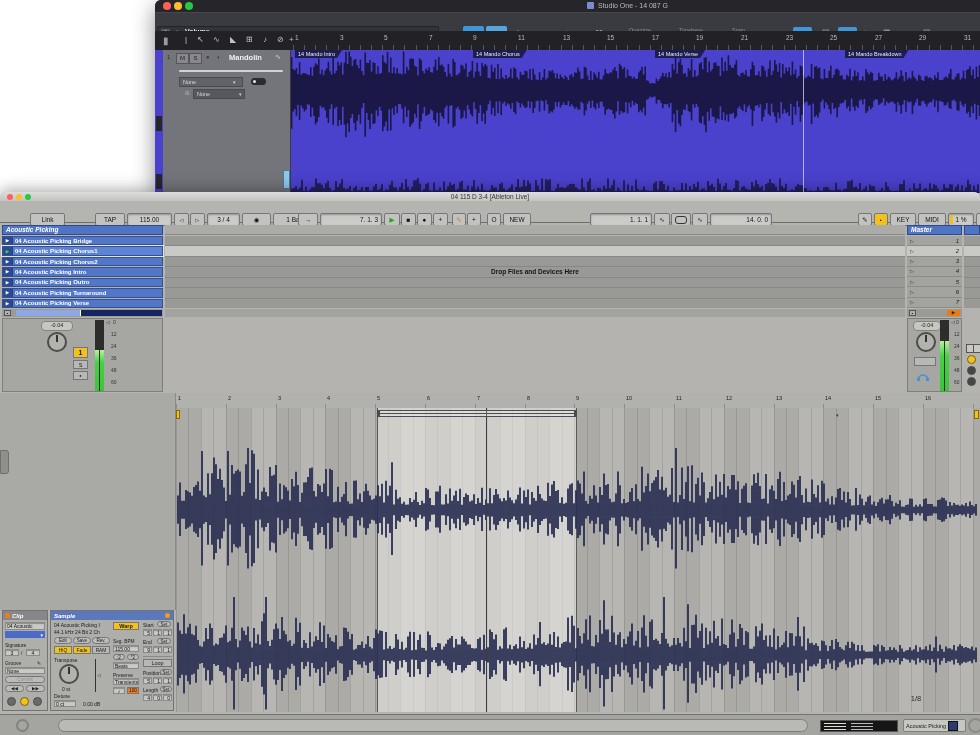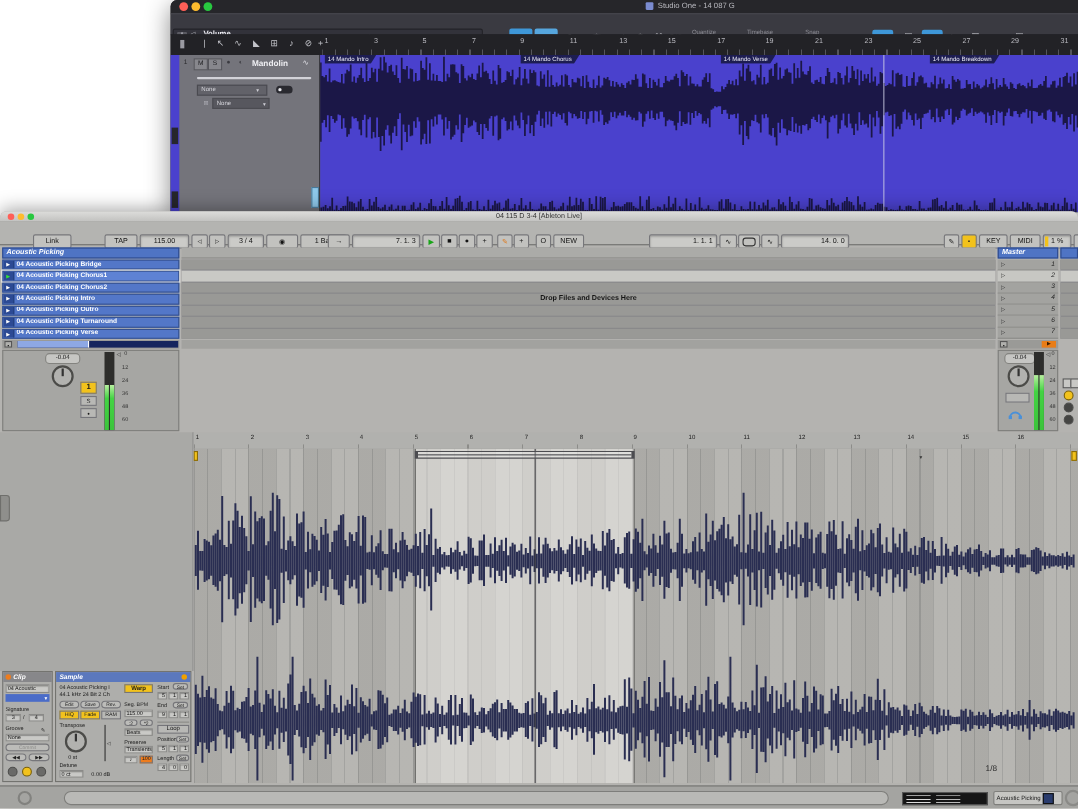--- a/index.html
+++ b/index.html
@@ -397,21 +397,21 @@
   <div class="a" style="left:176px;top:216px;width:804px;height:304px;background:#b3b2ae;overflow:hidden">
     <div class="a" style="left:0;top:0;width:100%;height:100%;background:repeating-linear-gradient(90deg,rgba(0,0,0,.045) 0 24.9px,rgba(255,255,255,.05) 24.9px 49.8px),repeating-linear-gradient(90deg,#9e9e9b 0 1px,transparent 1px 12.45px)"></div>
     <div class="a" style="left:201px;top:0;width:200px;height:100%;background:rgba(243,242,238,.5);border-left:1px solid #5a5a58;border-right:1px solid #5a5a58;box-sizing:border-box"></div>
     <svg class="a" style="left:0;top:0" width="804" height="304">
       <path id="abwavepath" fill="none" stroke="#2a2e52" stroke-width="1.8" d="M2 87.5V115.7M4 74.4V128.1M6 92.8V110.7M8 92.8V110.8M10 81.9V121.0M12 83.3V119.7M14 84.5V118.6M16 87.7V115.5M18 78.9V123.8M20 77.1V125.5M22 73.5V129.0M24 82.7V120.3M26 43.0V157.6M28 87.5V115.7M30 89.2V114.1M32 65.3V136.7M34 86.3V116.9M36 65.2V136.7M38 49.4V151.6M40 56.3V145.1M42 71.0V131.3M44 60.8V140.8M46 71.9V130.4M48 79.6V123.2M50 93.0V110.6M52 43.1V157.5M54 86.7V116.5M56 57.0V144.4M58 65.8V136.2M60 62.9V138.9M62 61.4V140.3M64 63.4V138.4M66 87.7V115.5M68 84.0V119.0M70 56.3V145.1M72 40.0V160.4M74 75.0V127.5M76 42.2V158.3M78 45.7V155.1M80 90.8V112.6M82 61.5V140.2M84 92.0V111.6M86 83.4V119.6M88 79.6V123.2M90 84.1V118.9M92 88.3V115.0M94 58.9V142.6M96 67.8V134.3M98 66.7V135.3M100 57.0V144.5M102 93.8V109.8M104 75.5V127.0M106 91.3V112.2M108 77.2V125.5M110 79.3V123.5M112 82.6V120.3M114 92.4V111.1M116 71.1V131.2M118 78.2V124.5M120 63.8V138.0M122 76.9V125.7M124 93.9V109.7M126 84.7V118.3M128 74.5V128.0M130 74.3V128.1M132 69.0V133.2M134 60.3V141.3M136 59.5V142.1M138 83.0V120.0M140 88.5V114.8M142 75.9V126.7M144 77.6V125.1M146 83.9V119.1M148 75.6V126.9M150 61.0V140.7M152 88.2V115.1M154 60.7V140.9M156 62.0V139.7M158 94.3V109.3M160 93.6V110.0M162 78.7V124.0M164 94.0V109.6M166 88.7V114.6M168 85.9V117.3M170 74.1V128.3M172 93.2V110.4M174 95.7V108.0M176 95.6V108.2M178 72.7V129.6M180 72.6V129.7M182 91.3V112.2M184 85.5V117.6M186 94.1V109.5M188 83.3V119.7M190 75.7V126.8M192 82.7V120.3M194 87.4V115.8M196 91.7V111.8M198 90.8V112.6M200 87.6V115.7M202 77.3V125.3M204 88.3V115.0M206 75.7V126.8M208 94.5V109.2M210 72.8V129.6M212 87.4V115.8M214 77.7V125.0M216 54.2V147.1M218 96.5V107.3M220 81.8V121.1M222 90.8V112.7M224 89.3V114.1M226 95.8V108.0M228 93.8V109.8M230 96.8V107.0M232 96.5V107.3M234 89.9V113.5M236 94.1V109.5M238 91.7V111.8M240 84.1V119.0M242 93.9V109.7M244 97.0V106.8M246 92.7V110.8M248 95.3V108.4M250 80.0V122.8M252 81.4V121.5M254 89.9V113.5M256 97.1V106.7M258 97.3V106.6M260 83.4V119.6M262 83.4V119.6M264 77.8V124.8M266 96.5V107.3M268 96.6V107.2M270 86.2V117.0M272 95.4V108.3M274 80.5V122.3M276 92.8V110.8M278 87.6V115.6M280 82.7V120.2M282 92.9V110.7M284 80.8V122.0M286 96.7V107.1M288 88.9V114.5M290 85.5V117.7M292 87.0V116.2M294 93.6V110.0M296 92.4V111.1M298 86.3V116.9M300 96.1V107.7M302 90.1V113.3M304 94.8V108.9M306 79.7V123.1M308 97.0V106.8M310 91.4V112.1M312 95.3V108.5M314 80.3V122.5M316 95.2V108.5M318 86.9V116.4M320 80.9V121.9M322 86.3V116.9M324 90.5V112.9M326 93.2V110.4M328 90.1V113.3M330 92.4V111.1M332 82.4V120.6M334 89.4V114.0M336 92.3V111.3M338 95.3V108.4M340 91.6V111.9M342 86.7V116.5M344 79.4V123.4M346 95.6V108.2M348 82.5V120.4M350 89.1V114.2M352 81.5V121.4M354 96.6V107.2M356 83.9V119.1M358 89.9V113.5M360 92.7V110.9M362 77.8V124.9M364 86.0V117.1M366 90.6V112.9M368 92.6V110.9M370 93.0V110.6M372 74.8V127.7M374 87.9V115.4M376 76.4V126.2M378 73.0V129.4M380 82.9V120.1M382 82.0V120.9M384 95.1V108.6M386 89.3V114.1M388 95.7V108.0M390 94.8V108.9M392 80.5V122.4M394 76.5V126.1M396 75.2V127.3M398 95.3V108.4M400 82.2V120.7M402 72.4V130.0M404 75.4V127.2M406 85.4V117.7M408 63.5V138.3M410 93.1V110.5M412 95.8V108.0M414 87.8V115.5M416 90.7V112.8M418 77.3V125.3M420 87.6V115.7M422 94.4V109.3M424 79.0V123.8M426 86.9V116.3M428 65.5V136.4M430 77.0V125.6M432 76.0V126.5M434 90.8V112.6M436 94.2V109.4M438 93.8V109.8M440 85.5V117.7M442 63.5V138.3M444 77.2V125.4M446 95.2V108.6M448 91.0V112.4M450 95.0V108.7M452 94.1V109.5M454 84.0V119.1M456 80.1V122.7M458 93.3V110.3M460 76.2V126.3M462 91.1V112.4M464 93.3V110.3M466 58.8V142.7M468 84.4V118.7M470 78.0V124.7M472 65.5V136.5M474 83.2V119.8M476 75.0V127.5M478 72.6V129.8M480 69.0V133.1M482 62.1V139.6M484 81.4V121.5M486 68.7V133.4M488 82.2V120.7M490 79.8V123.0M492 88.8V114.5M494 86.8V116.4M496 60.0V141.6M498 94.0V109.6M500 40.0V160.4M502 94.6V109.1M504 87.1V116.2M506 59.6V141.9M508 91.0V112.5M510 74.0V128.4M512 58.2V143.3M514 93.3V110.3M516 57.2V144.3M518 94.4V109.2M520 76.1V126.5M522 69.7V132.5M524 87.5V115.7M526 64.6V137.3M528 74.3V128.1M530 94.5V109.1M532 90.3V113.1M534 84.0V119.0M536 78.2V124.5M538 91.2V112.3M540 66.6V135.4M542 88.7V114.6M544 73.7V128.7M546 86.8V116.4M548 66.0V136.0M550 89.4V114.0M552 78.0V124.7M554 81.2V121.6M556 66.9V135.1M558 67.1V134.9M560 81.8V121.1M562 73.3V129.1M564 94.9V108.8M566 80.7V122.1M568 77.7V124.9M570 75.3V127.2M572 94.4V109.2M574 95.1V108.6M576 77.4V125.3M578 66.2V135.8M580 75.0V127.5M582 64.7V137.2M584 78.1V124.5M586 91.1V112.4M588 90.6V112.8M590 65.9V136.0M592 95.4V108.4M594 81.3V121.6M596 77.6V125.0M598 82.8V120.2M600 90.9V112.5M602 70.9V131.4M604 63.7V138.1M606 93.1V110.5M608 74.0V128.4M610 91.9V111.6M612 87.6V115.6M614 86.1V117.1M616 73.5V128.9M618 76.8V125.9M620 89.6V113.8M622 72.0V130.3M624 68.0V134.1M626 87.0V116.2M628 94.8V108.9M630 80.5V122.3M632 93.7V109.9M634 94.2V109.4M636 71.5V130.8M638 86.1V117.0M640 89.4V114.0M642 77.2V125.4M644 94.4V109.3M646 72.7V129.7M648 75.4V127.1M650 93.4V110.2M652 90.5V112.9M654 96.4V107.4M656 88.2V115.1M658 96.5V107.3M660 89.5V113.9M662 81.1V121.8M664 80.1V122.7M666 91.9V111.6M668 83.6V119.4M670 94.6V109.1M672 83.9V119.2M674 91.0V112.5M676 97.5V106.4M678 97.2V106.6M680 80.1V122.7M682 96.9V106.9M684 86.4V116.8M686 90.8V112.7M688 97.2V106.6M690 93.7V109.9M692 88.8V114.5M694 87.4V115.9M696 96.4V107.4M698 93.4V110.2M700 98.0V105.8M702 94.2V109.5M704 91.3V112.2M706 89.8V113.6M708 95.6V108.2M710 91.5V112.0M712 91.2V112.2M714 87.1V116.2M716 92.9V110.7M718 98.2V105.7M720 94.8V108.9M722 96.0V107.8M724 92.2V111.4M726 98.6V105.3M728 98.7V105.3M730 97.0V106.8M732 96.6V107.2M734 90.6V112.9M736 90.7V112.7M738 98.7V105.2M740 96.8V107.0M742 98.6V105.3M744 96.3V107.5M746 98.6V105.3M748 91.1V112.4M750 90.2V113.2M752 95.9V107.9M754 96.0V107.8M756 96.1V107.6M758 98.6V105.3M760 98.5V105.4M762 92.1V111.4M764 91.6V111.9M766 89.4V114.0M768 90.1V113.3M770 92.5V111.1M772 97.9V106.0M774 94.1V109.6M776 97.5V106.3M778 95.1V108.6M780 96.8V107.0M782 96.7V107.1M784 97.7V106.1M786 96.5V107.3M788 97.4V106.4M790 94.9V108.8M792 98.2V105.7M794 93.6V110.0M796 96.9V106.9M798 98.3V105.6M800 96.0V107.8M2 214.6V277.5M4 222.6V270.1M6 226.1V266.8M8 206.3V285.4M10 225.6V267.2M12 219.3V273.2M14 215.8V276.4M16 226.0V266.8M18 227.2V265.7M20 217.7V274.7M22 231.9V261.3M24 237.8V255.8M26 238.7V255.0M28 233.5V259.8M30 220.1V272.4M32 230.9V262.3M34 215.4V276.8M36 219.9V272.6M38 237.6V255.9M40 235.4V258.0M42 236.6V256.9M44 230.0V263.1M46 229.4V263.7M48 225.6V267.2M50 217.5V274.8M52 234.3V259.1M54 232.8V260.4M56 219.7V272.8M58 189.0V301.6M60 230.9V262.3M62 239.2V254.5M64 232.5V260.7M66 219.6V272.9M68 222.8V269.9M70 227.0V266.0M72 218.5V273.9M74 233.6V259.7M76 239.5V254.1M78 219.9V272.6M80 235.3V258.2M82 226.4V266.5M84 236.4V257.1M86 213.3V278.8M88 205.2V286.5M90 189.0V301.6M92 233.0V260.2M94 238.0V255.6M96 231.7V261.5M98 221.2V271.4M100 215.4V276.8M102 220.5V272.0M104 231.1V262.0M106 208.9V283.0M108 222.7V270.0M110 226.2V266.7M112 233.6V259.8M114 232.3V260.9M116 237.9V255.7M118 235.7V257.7M120 209.8V282.1M122 223.9V268.9M124 214.7V277.5M126 239.8V253.9M128 232.1V261.1M130 235.1V258.3M132 239.9V253.8M134 224.2V268.6M136 238.6V255.0M138 233.4V259.9M140 228.2V264.8M142 231.9V261.3M144 214.3V277.9M146 234.1V259.3M148 217.4V274.9M150 240.0V253.7M152 225.9V267.0M154 229.6V263.5M156 233.0V260.3M158 234.3V259.1M160 227.2V265.7M162 241.3V252.4M164 238.5V255.1M166 237.9V255.7M168 219.6V272.9M170 220.0V272.5M172 223.7V269.0M174 231.3V261.9M176 226.0V266.8M178 241.8V252.0M180 240.7V253.0M182 237.0V256.5M184 236.9V256.6M186 233.5V259.8M188 240.1V253.6M190 236.2V257.2M192 228.1V264.9M194 238.8V254.8M196 240.4V253.3M198 229.9V263.2M200 221.6V271.0M202 225.5V267.3M204 222.5V270.1M206 223.1V269.6M208 241.6V252.2M210 223.9V268.9M212 240.6V253.1M214 238.1V255.5M216 240.9V252.8M218 239.8V253.9M220 226.0V266.9M222 231.6V261.6M224 241.0V252.8M226 233.7V259.6M228 241.7V252.1M230 239.7V254.0M232 228.4V264.6M234 223.8V268.9M236 242.3V251.5M238 223.9V268.8M240 241.8V252.0M242 232.1V261.1M244 226.6V266.3M246 239.7V254.0M248 239.9V253.8M250 242.4V251.5M252 223.4V269.3M254 226.9V266.0M256 239.5V254.1M258 241.9V251.9M260 238.9V254.7M262 235.1V258.3M264 235.6V257.8M266 241.4V252.4M268 238.4V255.2M270 235.8V257.7M272 231.8V261.5M274 230.3V262.8M276 227.9V265.0M278 239.4V254.2M280 231.0V262.2M282 236.6V256.9M284 236.6V256.9M286 228.4V264.6M288 230.7V262.4M290 233.4V259.9M292 236.6V256.9M294 236.5V257.0M296 239.9V253.8M298 240.6V253.1M300 240.2V253.6M302 231.1V262.1M304 229.5V263.5M306 241.7V252.1M308 226.7V266.2M310 240.7V253.1M312 239.2V254.4M314 221.4V271.1M316 224.1V268.7M318 231.3V261.9M320 226.4V266.5M322 241.7V252.1M324 238.2V255.4M326 240.4V253.3M328 221.2V271.4M330 219.4V273.0M332 240.5V253.2M334 236.7V256.8M336 241.2V252.5M338 237.9V255.7M340 236.2V257.3M342 240.5V253.2M344 228.4V264.6M346 239.2V254.4M348 233.0V260.3M350 240.9V252.9M352 239.4V254.2M354 235.2V258.2M356 240.7V253.0M358 226.6V266.3M360 236.8V256.7M362 230.0V263.1M364 213.9V278.2M366 235.8V257.6M368 234.2V259.1M370 237.0V256.5M372 235.5V257.9M374 226.3V266.5M376 236.7V256.8M378 224.1V268.7M380 238.9V254.7M382 228.4V264.6M384 239.4V254.2M386 235.4V258.1M388 234.1V259.3M390 233.6V259.7M392 209.5V282.4M394 234.5V258.9M396 207.8V284.0M398 217.8V274.6M400 240.3V253.4M402 219.9V272.6M404 228.1V264.9M406 235.6V257.8M408 225.3V267.6M410 211.2V280.7M412 231.8V261.4M414 207.5V284.2M416 238.0V255.6M418 238.4V255.2M420 227.0V265.9M422 234.6V258.8M424 212.1V279.9M426 225.8V267.1M428 192.2V298.6M430 221.4V271.2M432 221.4V271.1M434 234.0V259.3M436 207.8V284.0M438 224.4V268.4M440 236.8V256.7M442 226.8V266.1M444 224.3V268.5M446 239.3V254.4M448 231.1V262.1M450 236.1V257.4M452 228.6V264.5M454 223.6V269.2M456 215.6V276.6M458 237.6V255.9M460 232.7V260.5M462 223.0V269.7M464 239.6V254.0M466 219.4V273.1M468 207.3V284.5M470 227.8V265.2M472 238.8V254.8M474 213.8V278.3M476 211.4V280.6M478 231.9V261.3M480 230.7V262.4M482 232.7V260.6M484 236.1V257.3M486 225.1V267.7M488 189.0V301.6M490 230.7V262.4M492 235.4V258.0M494 238.7V254.9M496 237.2V256.3M498 230.0V263.1M500 236.8V256.7M502 230.1V263.0M504 235.1V258.3M506 238.4V255.2M508 219.7V272.8M510 233.2V260.1M512 196.3V294.8M514 239.9V253.8M516 216.9V275.4M518 216.7V275.6M520 206.7V285.0M522 229.7V263.4M524 222.9V269.8M526 215.6V276.7M528 240.1V253.6M530 219.8V272.6M532 236.4V257.1M534 223.2V269.5M536 234.7V258.7M538 212.7V279.4M540 230.4V262.7M542 228.0V265.0M544 237.8V255.7M546 210.4V281.5M548 236.1V257.4M550 236.9V256.6M552 240.0V253.7M554 226.6V266.3M556 211.6V280.4M558 224.4V268.3M560 238.8V254.8M562 231.1V262.1M564 216.1V276.2M566 220.0V272.5M568 236.9V256.6M570 223.1V269.6M572 224.3V268.5M574 240.7V253.1M576 240.7V253.0M578 238.4V255.2M580 218.2V274.2M582 228.5V264.5M584 222.7V269.9M586 215.6V276.6M588 232.0V261.2M590 227.5V265.5M592 238.4V255.2M594 227.3V265.6M596 239.1V254.5M598 220.6V271.9M600 241.4V252.4M602 228.1V264.9M604 239.3V254.4M606 237.1V256.4M608 234.5V258.9M610 223.0V269.7M612 239.2V254.4M614 225.1V267.8M616 225.3V267.5M618 237.7V255.9M620 228.2V264.8M622 209.1V282.8M624 228.3V264.7M626 238.2V255.4M628 218.5V273.9M630 242.3V251.5M632 230.4V262.7M634 235.2V258.2M636 234.8V258.6M638 237.1V256.4M640 235.2V258.2M642 238.0V255.6M644 242.8V251.1M646 232.4V260.9M648 233.3V260.0M650 237.2V256.4M652 243.0V250.9M654 238.0V255.6M656 232.1V261.1M658 241.2V252.6M660 230.9V262.3M662 234.0V259.3M664 239.0V254.6M666 240.8V252.9M668 242.2V251.6M670 237.3V256.3M672 233.8V259.6M674 240.0V253.7M676 233.8V259.6M678 235.8V257.6M680 242.4V251.5M682 237.0V256.5M684 243.0V250.8M686 237.3V256.2M688 242.4V251.4M690 243.7V250.2M692 243.8V250.2M694 243.6V250.3M696 243.4V250.5M698 236.9V256.6M700 238.2V255.4M702 236.3V257.2M704 243.5V250.4M706 237.2V256.3M708 239.0V254.6M710 242.7V251.1M712 242.2V251.6M714 239.0V254.7M716 242.0V251.8M718 239.4V254.3M720 241.7V252.1M722 243.8V250.1M724 237.0V256.5M726 240.5V253.2M728 243.8V250.1M730 242.6V251.3M732 242.1V251.8M734 239.3V254.4M736 242.4V251.4M738 241.3V252.5M740 237.2V256.4M742 243.7V250.2M744 239.2V254.5M746 241.7V252.1M748 241.3V252.5M750 238.3V255.3M752 242.3V251.5M754 236.6V256.9M756 242.9V250.9M758 239.4V254.2M760 228.4V264.6M762 243.3V250.6M764 236.8V256.7M766 240.9V252.8M768 243.8V250.1M770 238.6V255.0M772 240.5V253.2M774 240.3V253.4M776 241.5V252.3M778 236.9V256.6M780 242.6V251.2M782 238.5V255.1M784 236.3V257.2M786 237.9V255.6M788 239.8V253.9M790 239.0V254.7M792 240.0V253.7M794 240.8V252.9M796 238.4V255.2M798 242.5V251.4M800 239.5V254.2"></path>
     </svg>
     <div class="a" style="left:310px;top:0;width:1px;height:100%;background:#3c3c40"></div>
     <span class="a" style="left:660px;top:4px;font-size:5px;color:#333">▾</span>
     <div class="a" style="left:0;top:2px;width:4px;height:9px;background:#f2c21c;border:1px solid #8a6a08;box-sizing:border-box"></div>
     <div class="a" style="left:798px;top:2px;width:5px;height:9px;background:#f2c21c;border:1px solid #8a6a08;box-sizing:border-box"></div>
-    <span class="a" style="left:720px;top:286px;width:40px;text-align:left;font-size:7.5px;color:#2a2a2a">1/8</span>
+    <span class="a" style="left:720px;top:286px;width:40px;text-align:center;font-size:7.5px;color:#2a2a2a">1/8</span>
   </div>
   <div class="a" style="left:377px;top:218px;width:200px;height:7px;border:1px solid #4c4c50;border-left:3px solid #4c4c50;border-right:3px solid #4c4c50;box-sizing:border-box;background:rgba(255,255,255,.25)">
     <div style="width:100%;height:2px;border-bottom:1px solid #4c4c50"></div>
   </div>
 
   <div class="a" style="left:2px;top:418px;width:46px;height:101px;border:1px solid #73736f;box-sizing:border-box;background:#aeaeab">
     <div class="a f" style="left:0;top:0;width:100%;height:9px;background:#87878a">
       <span style="width:5px;height:5px;border-radius:50%;background:#ee7c1d;margin-left:2px"></span>
       <span style="font-size:6px;font-weight:bold;font-style:italic;color:#fff;margin-left:2px">Clip</span>
     </div>

